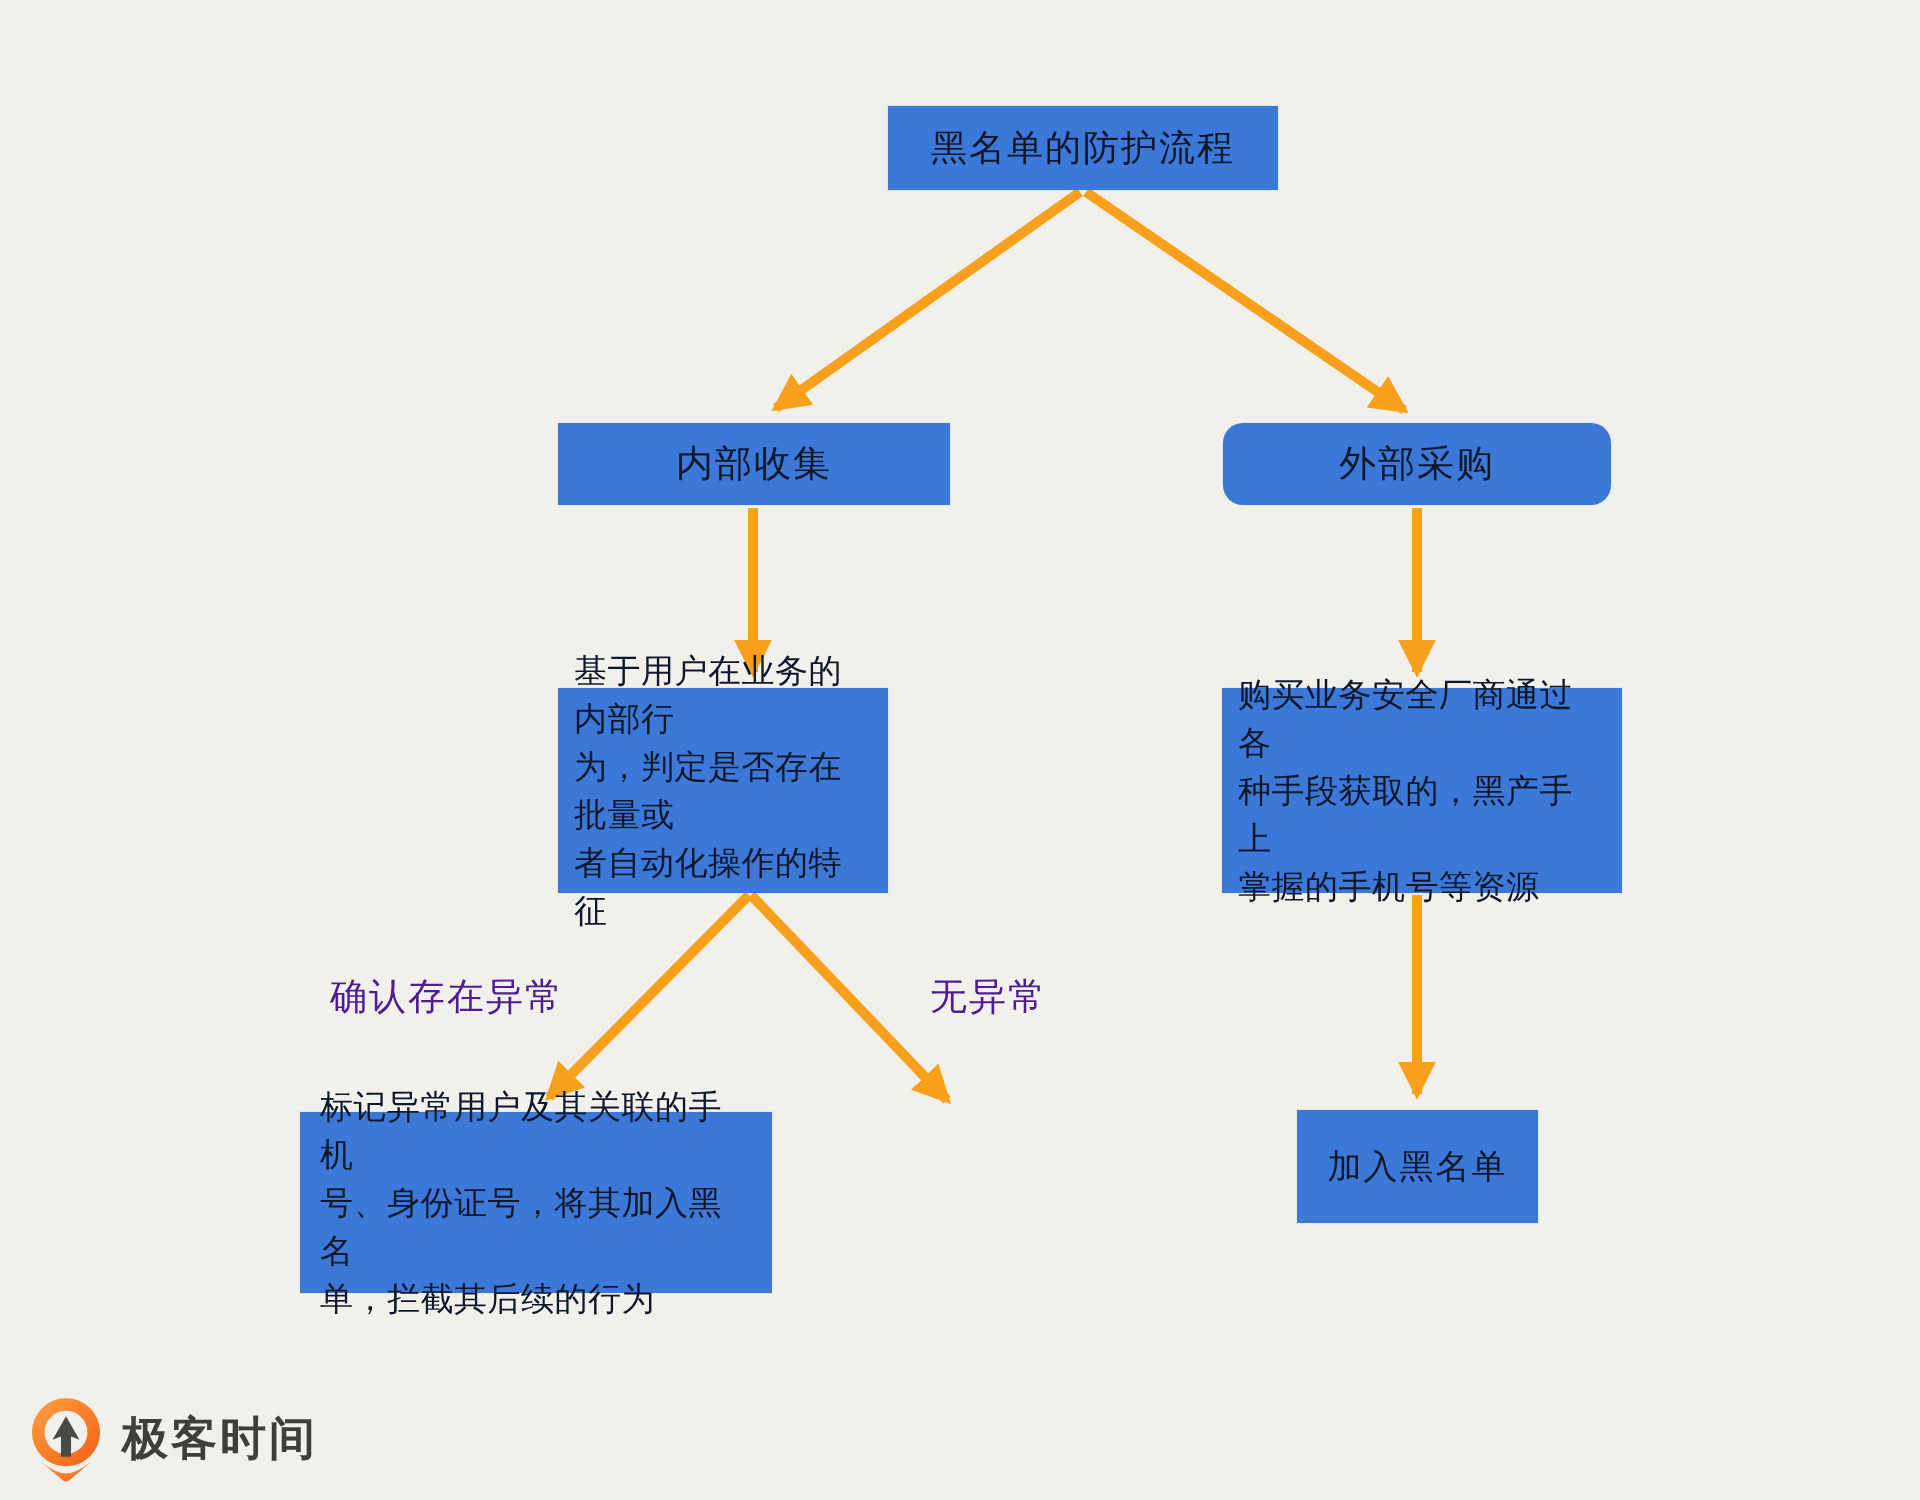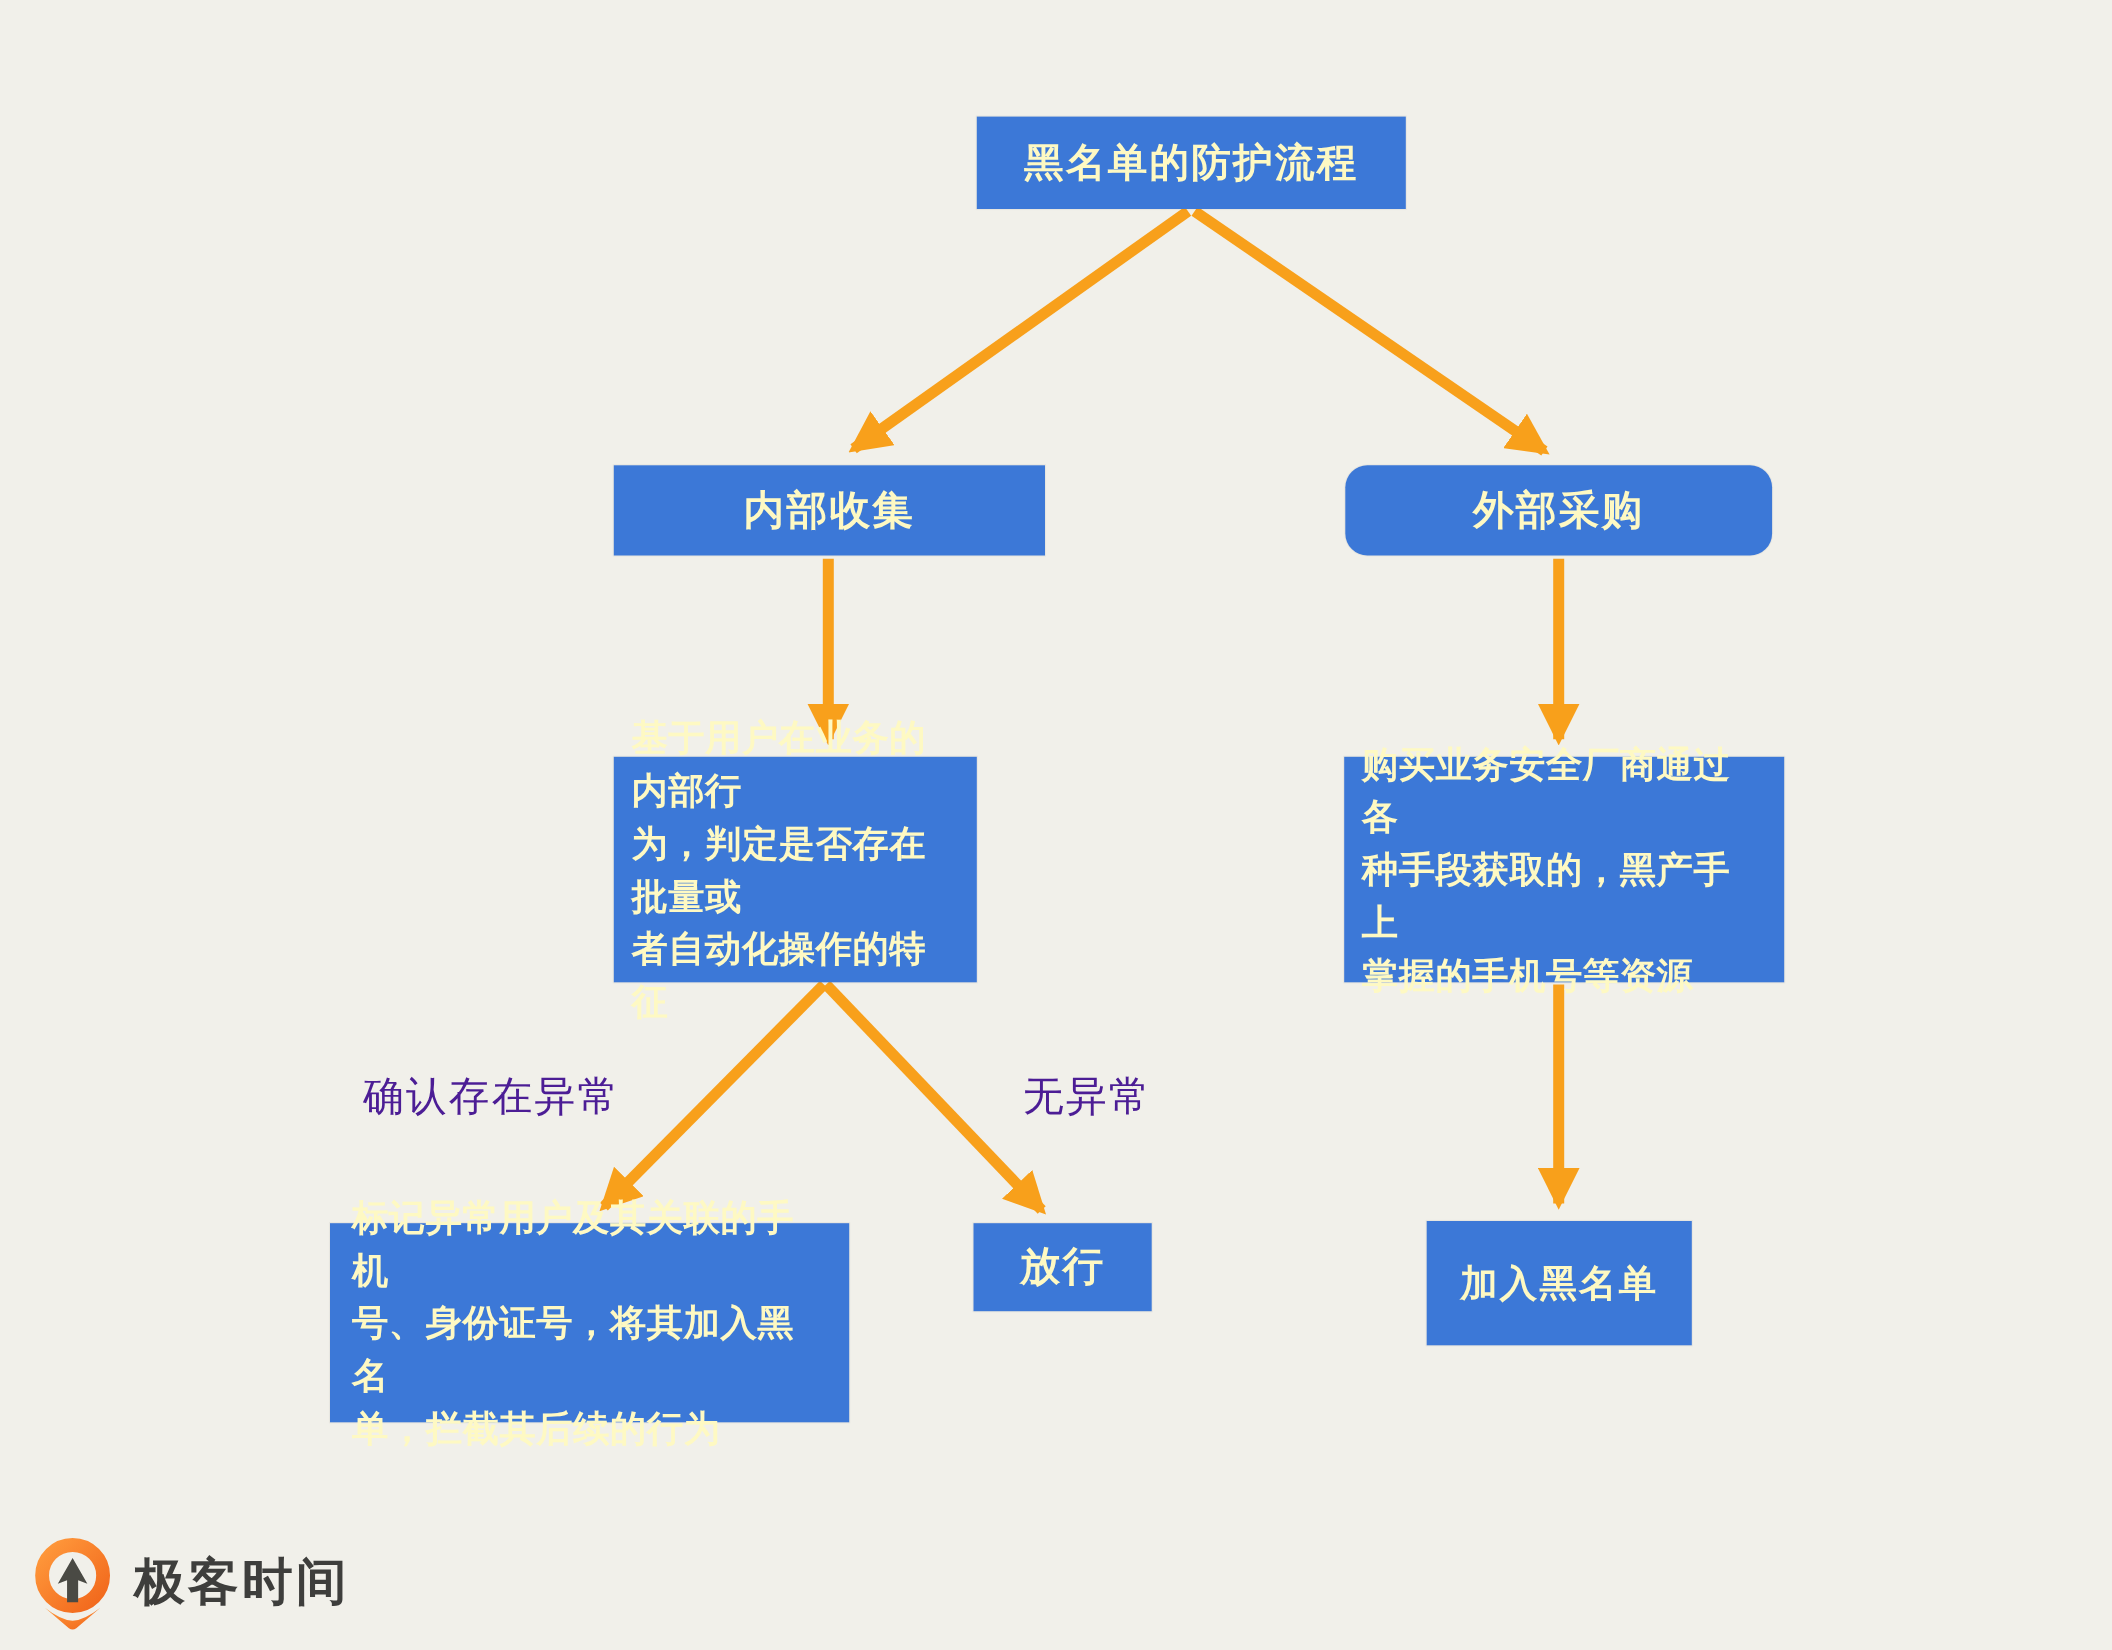--- a/index.html
+++ b/index.html
@@ -17,22 +17,22 @@
   }
   #arrow-layer {
     position: absolute;
     left: 0; top: 0;
     width: 1920px; height: 1500px;
     pointer-events: none;
   }
   .node {
     position: absolute;
     background: #3C78D7;
-    color: #fef9c3;
-    font-weight: bold;
+    color: #0f172a;
+    font-weight: normal;
     display: flex;
     align-items: center;
     justify-content: center;
     text-align: center;
     box-shadow: 0 0 0 1px rgba(0,0,0,0.04);
   }
   .node.center-label { font-size: 37px; letter-spacing: 2px; }
   .node.multiline {
     font-size: 33px;
     line-height: 48px;
@@ -107,21 +107,20 @@
 者自动化操作的特征</div>
 
   <div class="node multiline" id="node-external-detail">购买业务安全厂商通过各
 种手段获取的，黑产手上
 掌握的手机号等资源</div>
 
   <div class="node multiline" id="node-mark">标记异常用户及其关联的手机
 号、身份证号，将其加入黑名
 单，拦截其后续的行为</div>
 
-  <div class="node center-label" id="node-release">放行</div>
 
   <div class="node center-label" id="node-blacklist">加入黑名单</div>
 
   <div class="edge-label" id="label-abnormal">确认存在异常</div>
 
   <div class="edge-label" id="label-normal">无异常</div>
 
   <div id="footer-logo">
     <svg class="logo-icon" viewBox="0 0 100 102" xmlns="http://www.w3.org/2000/svg">
       <defs>

